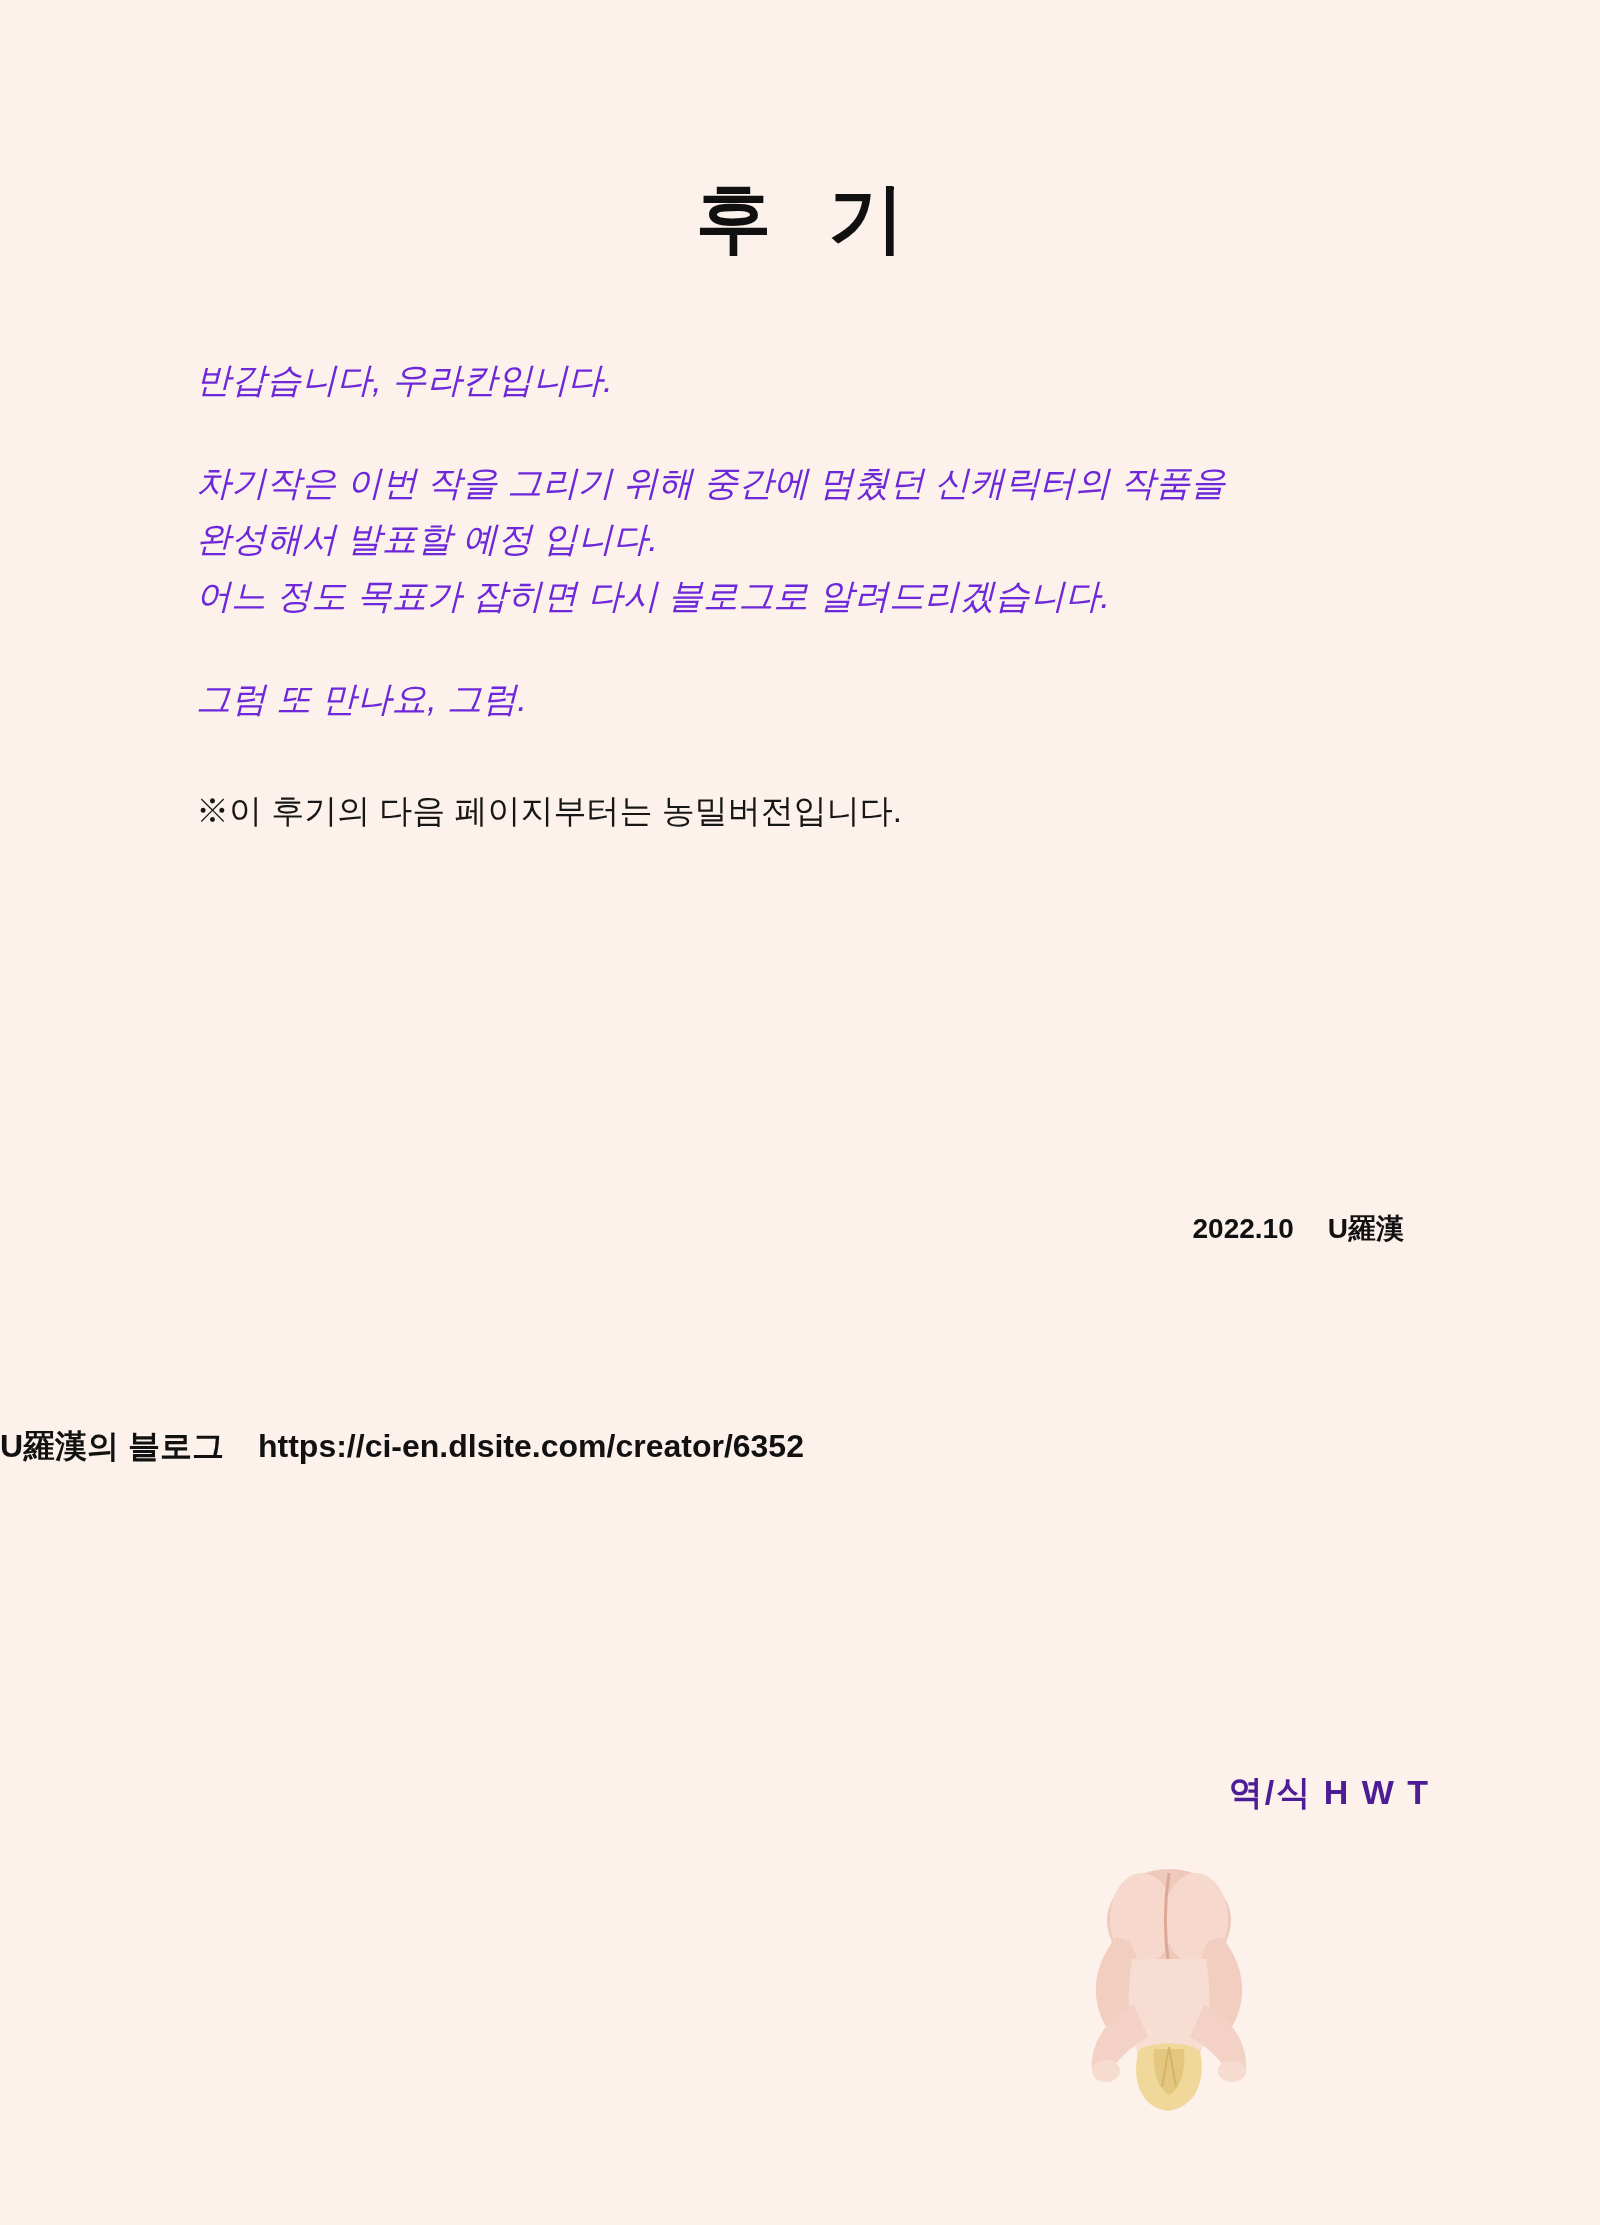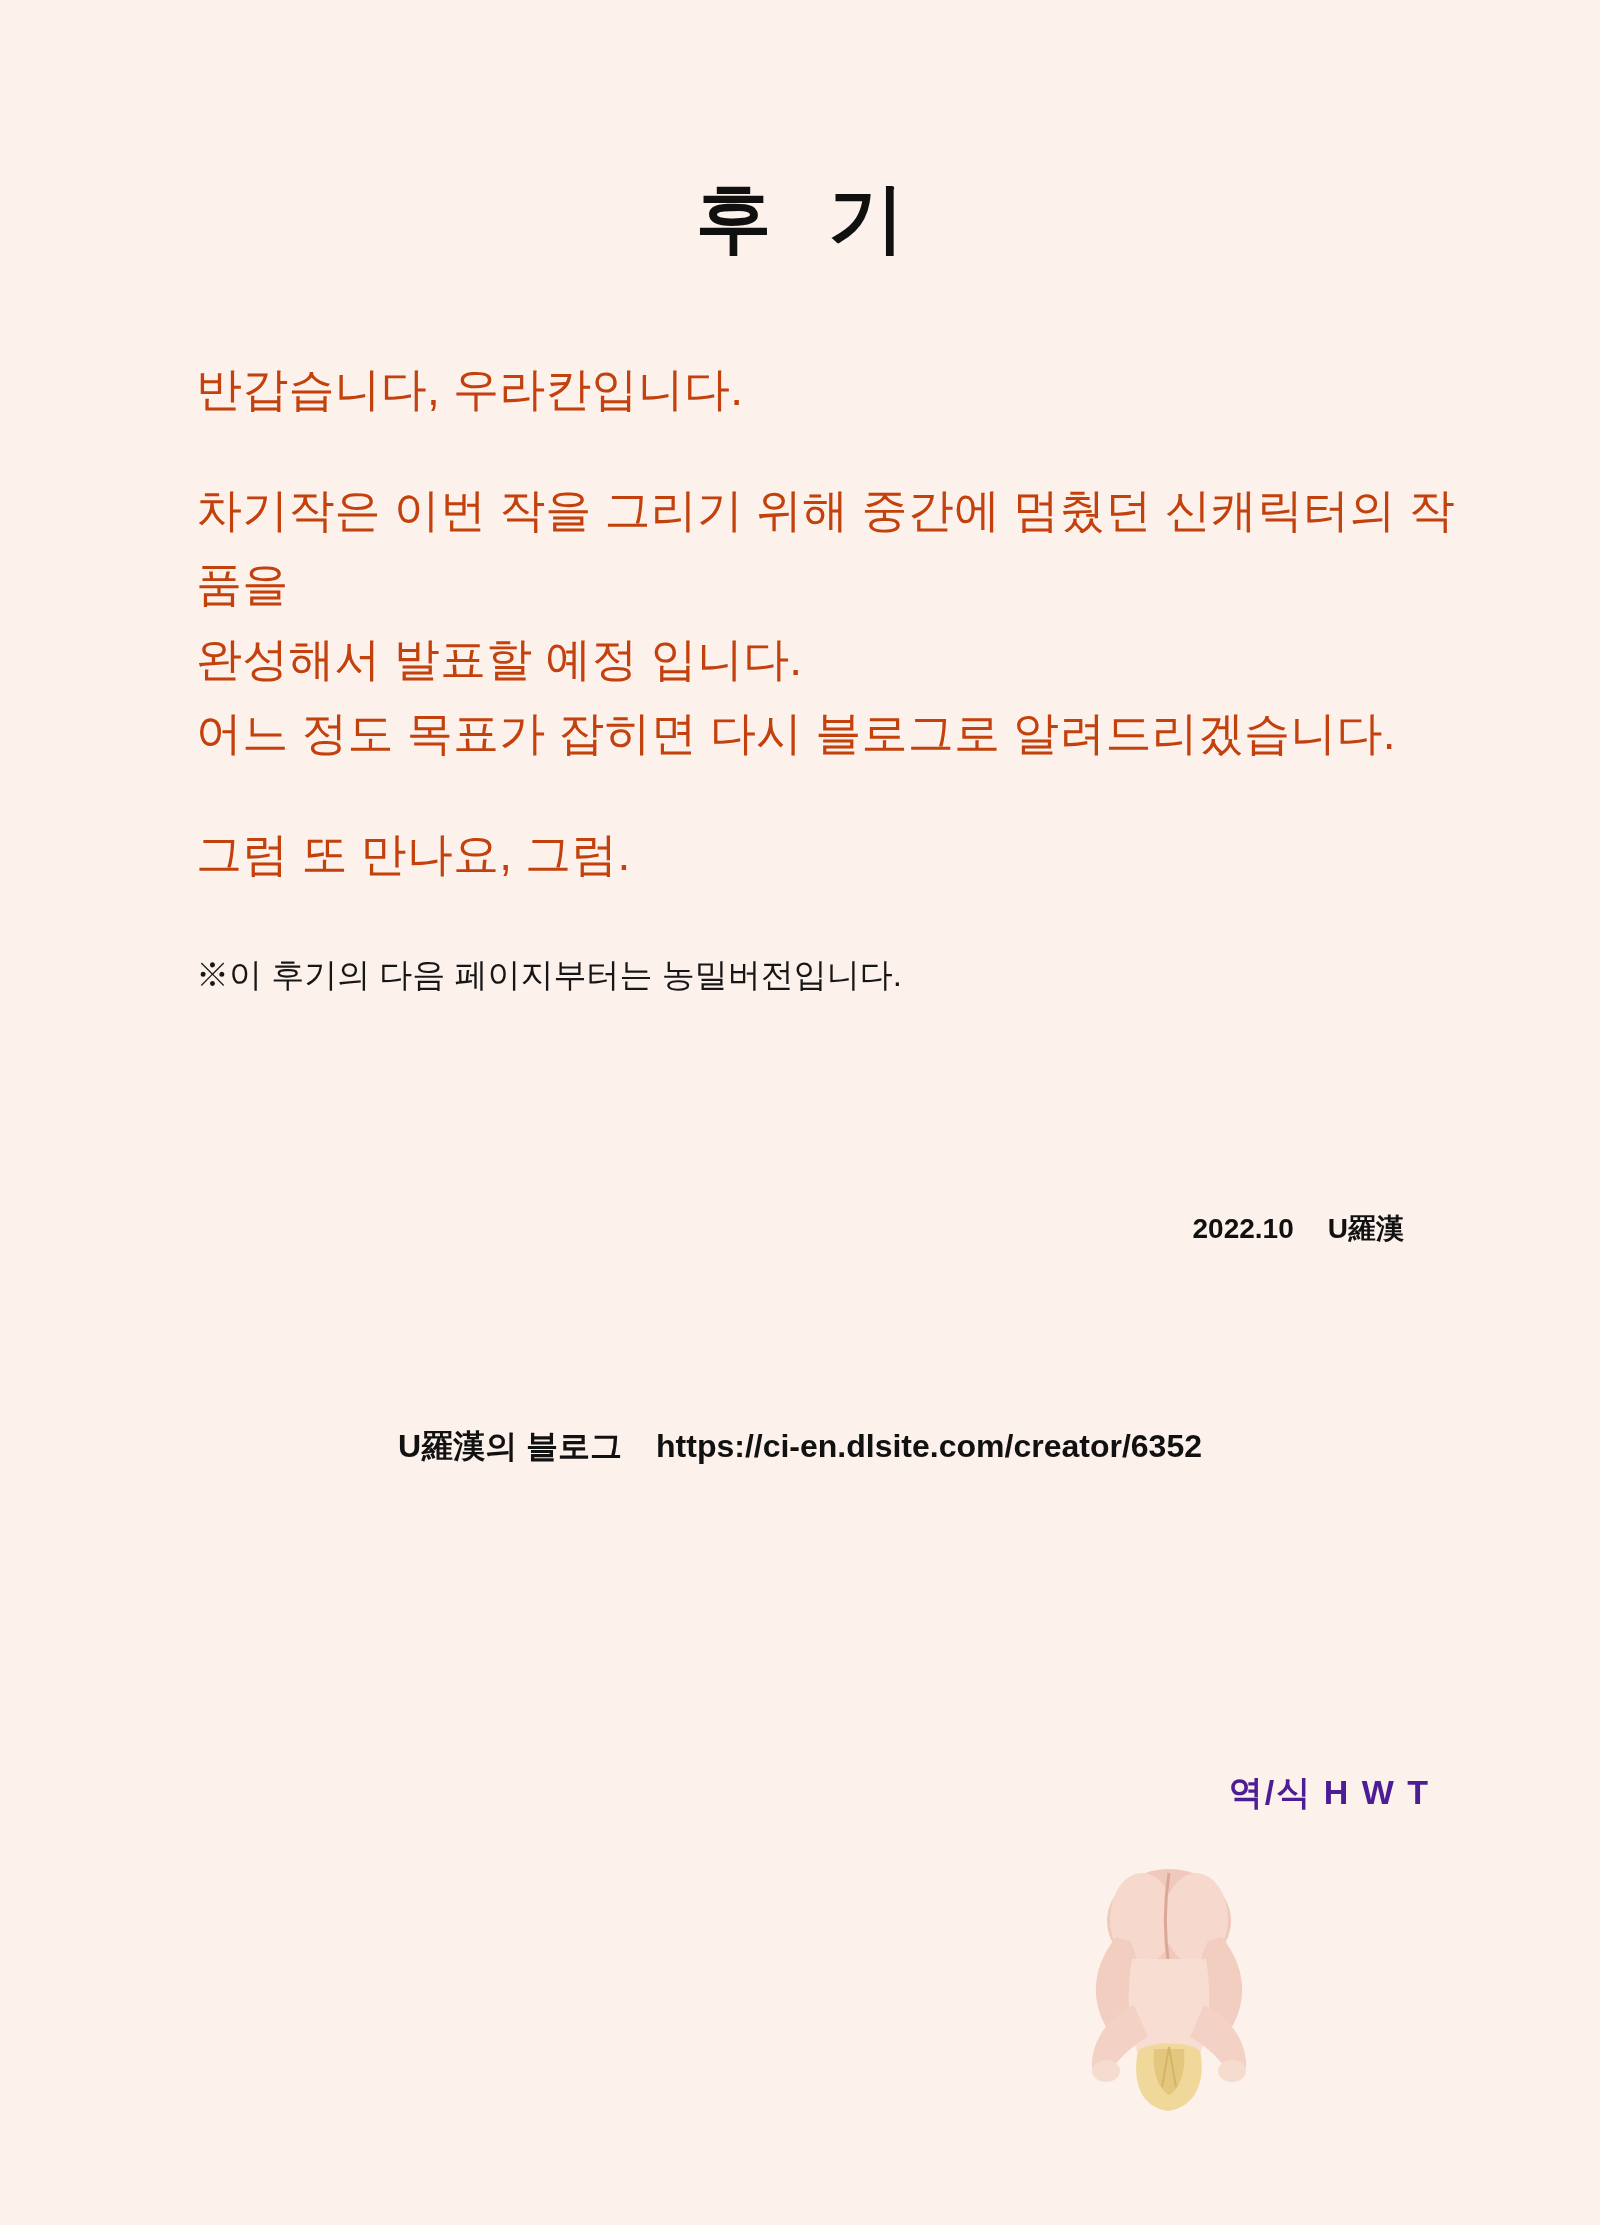--- a/index.html
+++ b/index.html
@@ -33,26 +33,27 @@
     text-indent: 18px;
     color: #101010;
   }
   .body-block {
     position: absolute;
     left: 196px;
     top: 352px;
     width: 1260px;
   }
   .para {
-    font-size: 46px;
+    font-size: 35px;
     line-height: 1.62;
-    color: #c2410c;
+    color: #6d28d9;
     margin: 0 0 46px 0;
     white-space: pre-line;
     letter-spacing: 0.2px;
+    font-style: italic;
   }
   .para.tight {
     margin-bottom: 44px;
   }
   .note {
     font-size: 33px;
     line-height: 1.6;
     color: #161616;
     margin: 58px 0 0 0;
   }
@@ -69,21 +70,20 @@
     color: #111;
   }
   .signature .date {
     margin-right: 34px;
   }
   .blog-line {
     position: absolute;
     top: 1425px;
     left: 0;
     width: 1600px;
-    text-align: center;
     font-size: 32px;
     font-weight: 600;
     color: #111;
   }
   .blog-line .blog-label {
     margin-right: 34px;
   }
   .blog-line .blog-url {
     color: #111;
     text-decoration: none;

